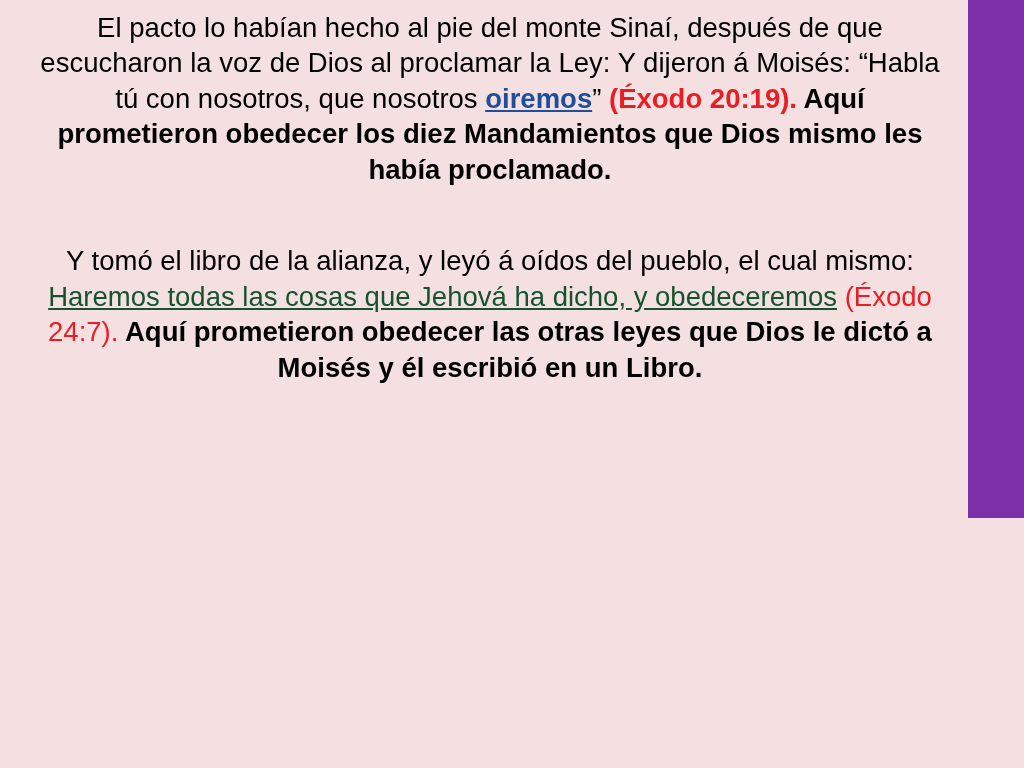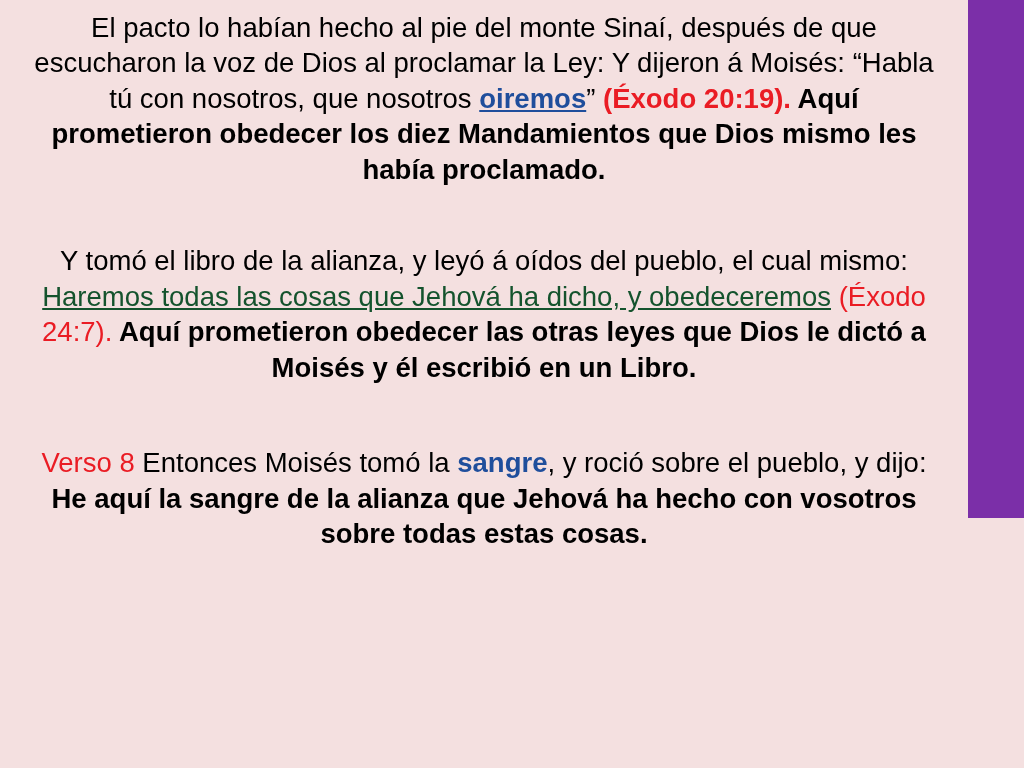--- a/index.html
+++ b/index.html
@@ -31,21 +31,21 @@
     position: absolute;
     right: 0;
     bottom: 0;
     width: 56px;
     height: 250px;
     background: #f4e0e0;
   }
   .content {
     position: absolute;
     top: 0;
-    left: 4px;
+    left: 10px;
     width: 968px;
     padding: 4px 28px 0 20px;
     box-sizing: border-box;
   }
   .para {
     text-align: center;
     font-size: 27.5px;
     line-height: 1.29;
     color: #000000;
     margin: 0 0 36px 0;
@@ -79,18 +79,15 @@
   <div class="content">
 
     <p class="para p1">
       <span>El pacto lo habían hecho al pie del monte Sinaí, después de que escucharon la voz de Dios al proclamar la Ley: Y dijeron á Moisés: “Habla tú con nosotros, que nosotros </span><a class="link" href="#">oiremos</a><span>” </span><span class="red bold">(Éxodo 20:19).</span><span class="bold"> Aquí prometieron obedecer los diez Mandamientos que Dios mismo les había proclamado.</span>
     </p>
 
     <p class="para p2">
       <span>Y tomó el libro de la alianza, y leyó á oídos del pueblo, el cual mismo: </span><a class="link-plain" href="#">Haremos todas las cosas que Jehová ha dicho, y obedeceremos</a><span> </span><span class="red">(Éxodo 24:7).</span><span class="bold"> Aquí prometieron obedecer las otras leyes que Dios le dictó a Moisés y él escribió en un Libro.</span>
     </p>
 
-    <p class="para p3">
-      <span class="red">Verso 8</span><span>  Entonces Moisés tomó la </span><span class="blue bold">sangre</span><span>, y roció sobre el pueblo, y dijo: </span><span class="bold">He aquí la sangre de la alianza que Jehová ha hecho con vosotros sobre todas estas cosas.</span>
-    </p>
 
   </div>
 </div>
 
 </body></html>

